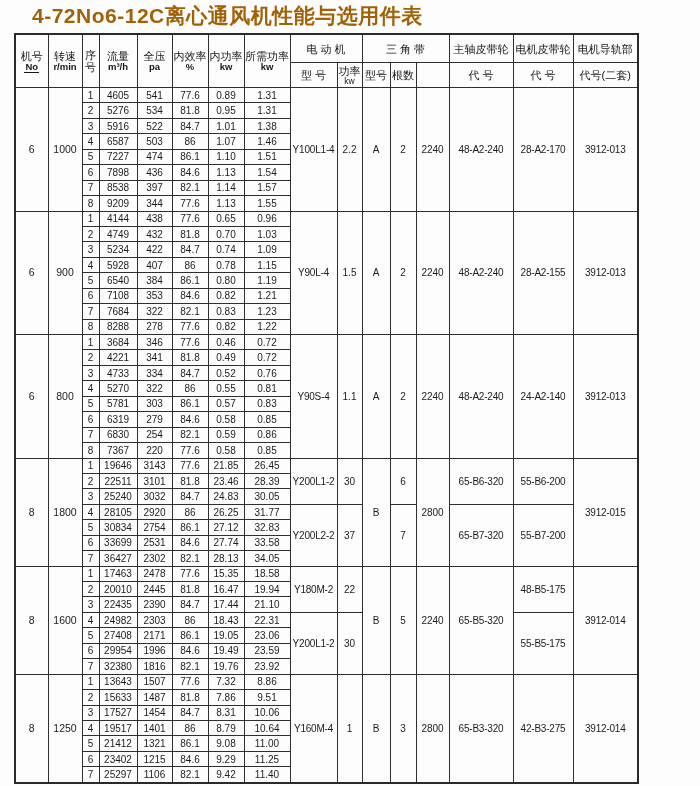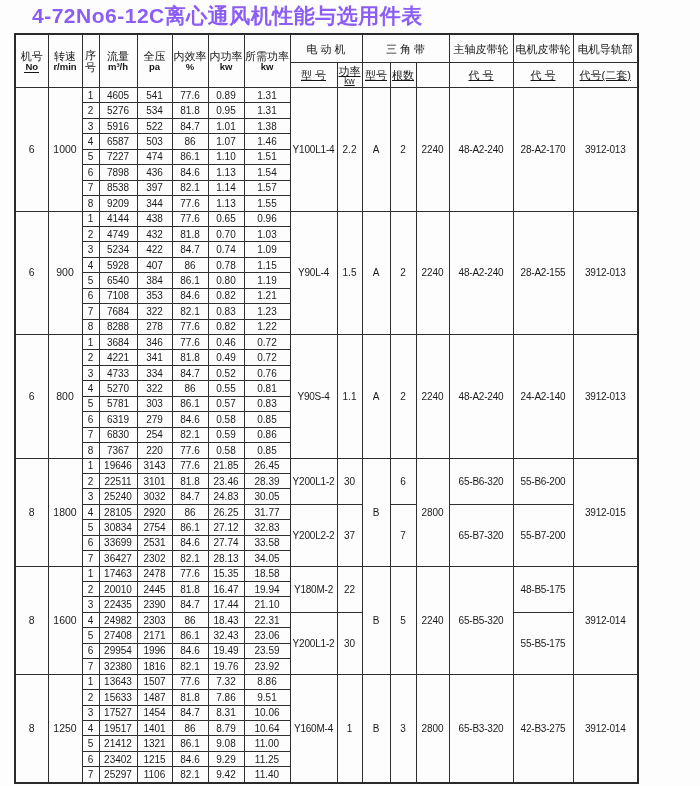--- a/index.html
+++ b/index.html
@@ -3,33 +3,33 @@
 <meta charset="utf-8">
 <style>
   html,body{margin:0;padding:0;}
   body{
     width:700px;height:786px;position:relative;background:#fdfdfd;
     font-family:"Liberation Sans","DejaVu Sans",sans-serif;color:#1e1e1e;
     -webkit-font-smoothing:antialiased;
   }
   .title{
     position:absolute;left:32px;top:2px;font-size:21px;font-weight:bold;
-    letter-spacing:0.5px;color:#8b5cf6;white-space:nowrap;
+    letter-spacing:0.5px;color:#a16207;white-space:nowrap;
   }
   table.fan{
     position:absolute;left:14px;top:33px;border-collapse:collapse;
     table-layout:fixed;width:623px;border:2px solid #2a2a2a;
   }
   table.fan th,table.fan td{
     border:1px solid #2f2f2f;text-align:center;vertical-align:middle;
     padding:0;overflow:hidden;white-space:nowrap;
   }
   thead th{font-weight:normal;font-size:11px;line-height:12px;color:#161616;}
   thead tr.r1 th{height:27px;}
-  thead tr.r2 th{height:24px;text-decoration:underline;}
+  thead tr.r2 th{height:24px;}
   thead .unit{font-size:9.5px;line-height:10px;font-weight:bold;}
   thead .tiny{font-size:8.5px;line-height:8px;}
   thead .ul{border-bottom:1px solid #161616;padding:0 1px;}
   tbody td{height:14.45px;font-size:10px;line-height:11px;color:#1b1b1b;}
   td.c-no,td.c-speed{font-size:10.5px;}
   td.c-code{font-size:10px;letter-spacing:-0.2px;}
 </style>
 </head>
 <body>
 
@@ -448,21 +448,21 @@
         <td>22.31</td>
         <td rowspan="4" class="c-code">Y200L1-2</td>
         <td rowspan="4">30</td>
         <td rowspan="4" class="c-code">55-B5-175</td>
       </tr>
       <tr>
         <td>5</td>
         <td>27408</td>
         <td>2171</td>
         <td>86.1</td>
-        <td>32.43</td>
+        <td>19.05</td>
         <td>23.06</td>
       </tr>
       <tr>
         <td>6</td>
         <td>29954</td>
         <td>1996</td>
         <td>84.6</td>
         <td>19.49</td>
         <td>23.59</td>
       </tr>

